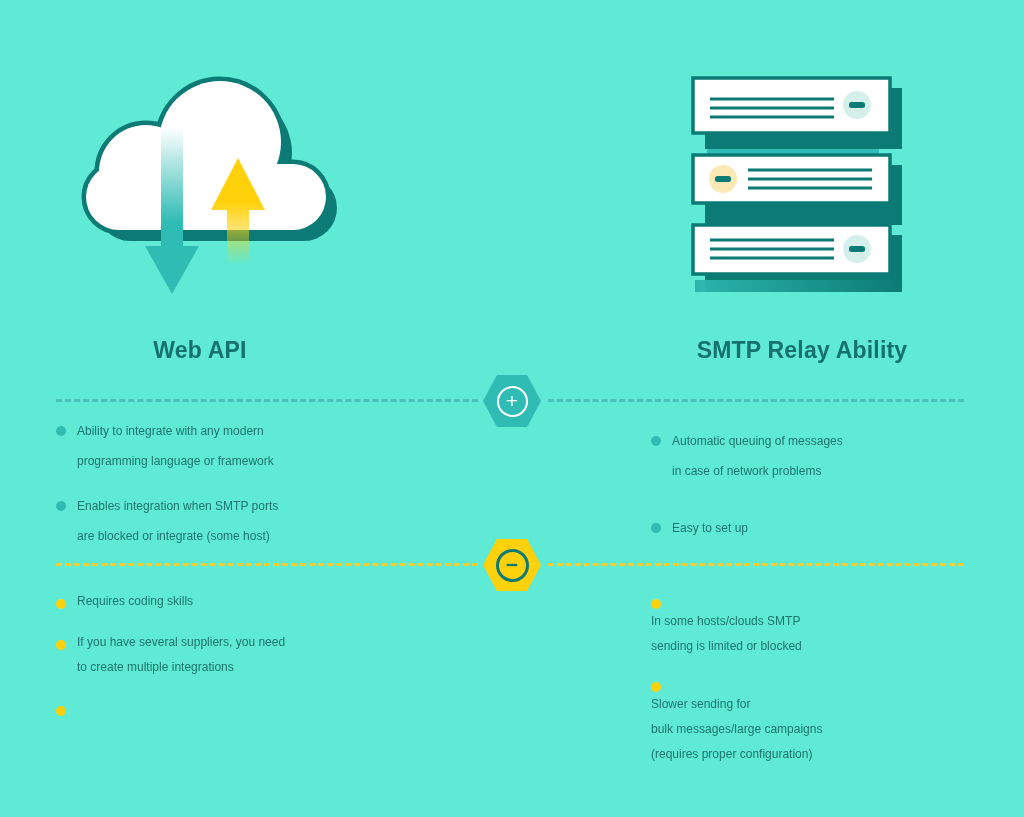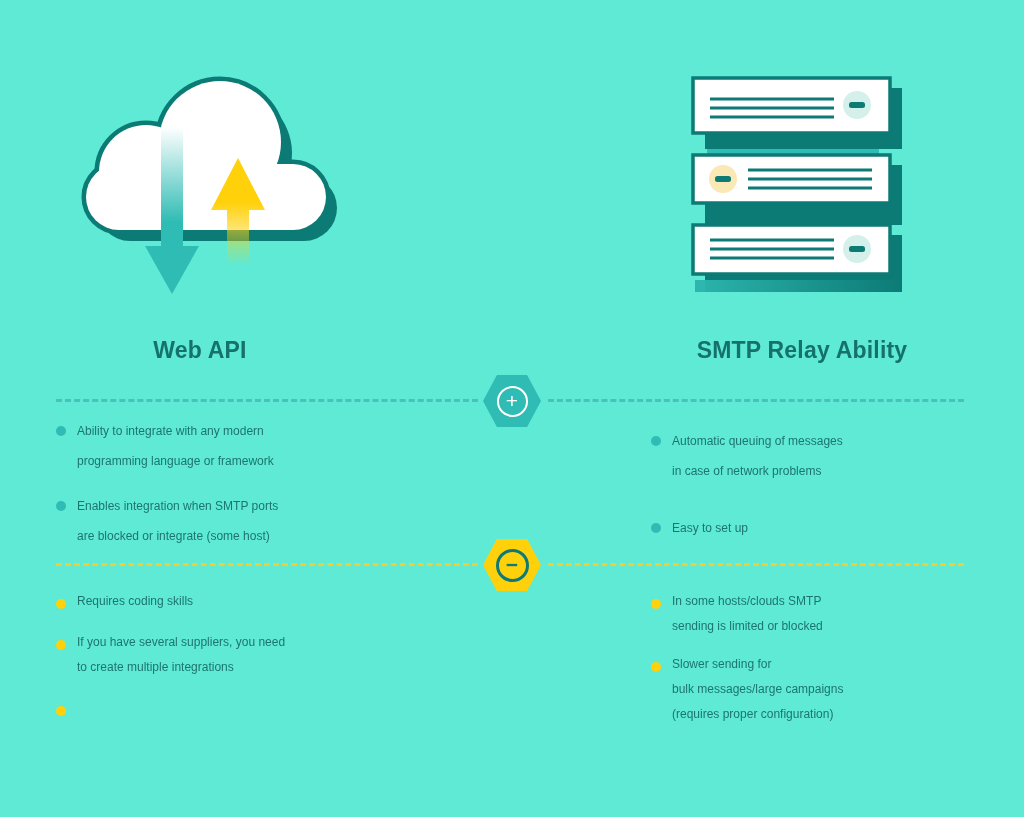--- a/index.html
+++ b/index.html
@@ -62,21 +62,21 @@
   ul.cons-list .dot{background:#ffd10a;}
   ul.pros-list{line-height:30px;}
   ul.cons-list{line-height:25px;}
   .left-pros{left:56px;top:416px;width:460px;}
   .left-pros li{margin-bottom:15px;}
   .right-pros{left:651px;top:426px;width:360px;}
   .right-pros li{margin-bottom:27px;}
   .left-cons{left:56px;top:589px;width:460px;}
   .left-cons li{margin-bottom:16px;}
   .right-cons{left:651px;top:589px;width:360px;}
-  .right-cons li{margin-bottom:13px;}
+  .right-cons li{margin-bottom:13px;flex-direction:column;}
 </style>
 </head>
 <body>
 
 <div class="canvas">
 
   <div class="icon-wrap" style="left:68px;top:72px;">
     <svg width="280" height="240" viewBox="0 0 280 240">
       <defs>
         <linearGradient id="tealArrow" gradientUnits="userSpaceOnUse" x1="0" y1="55" x2="0" y2="150">

